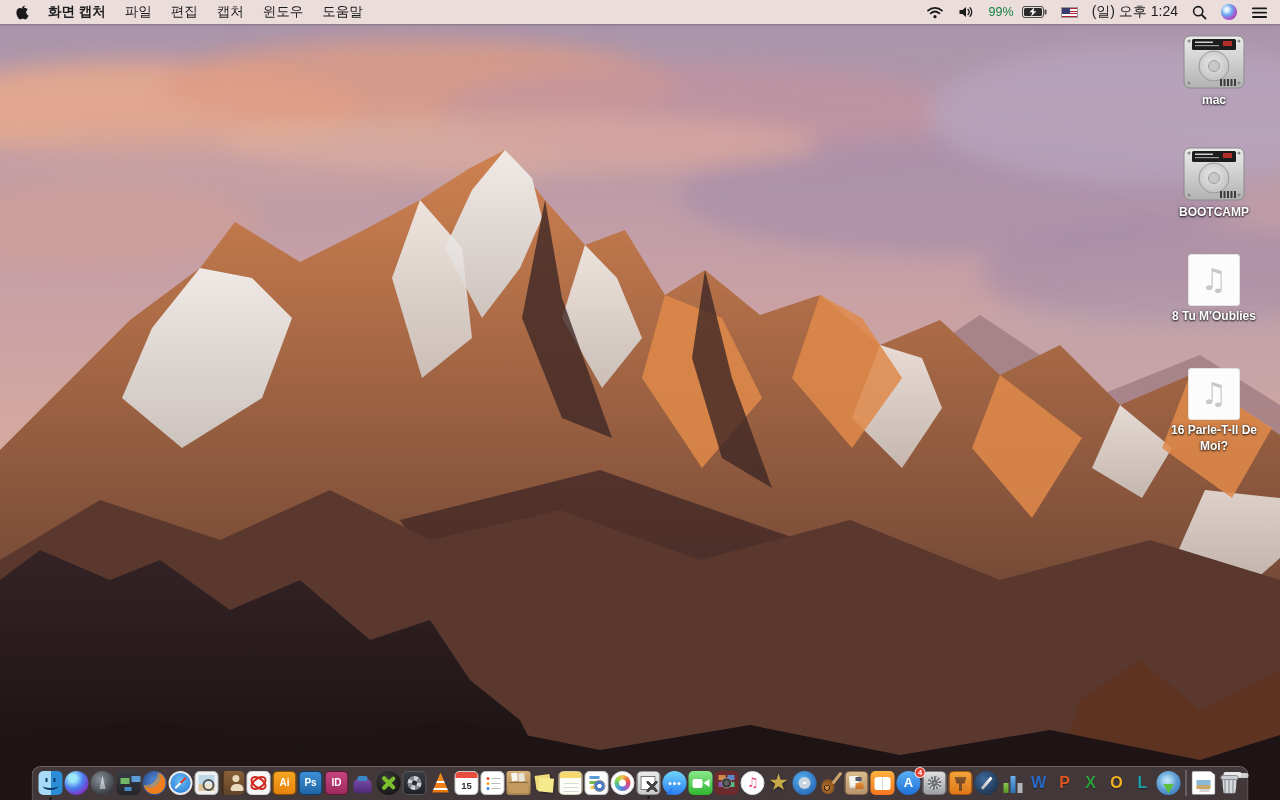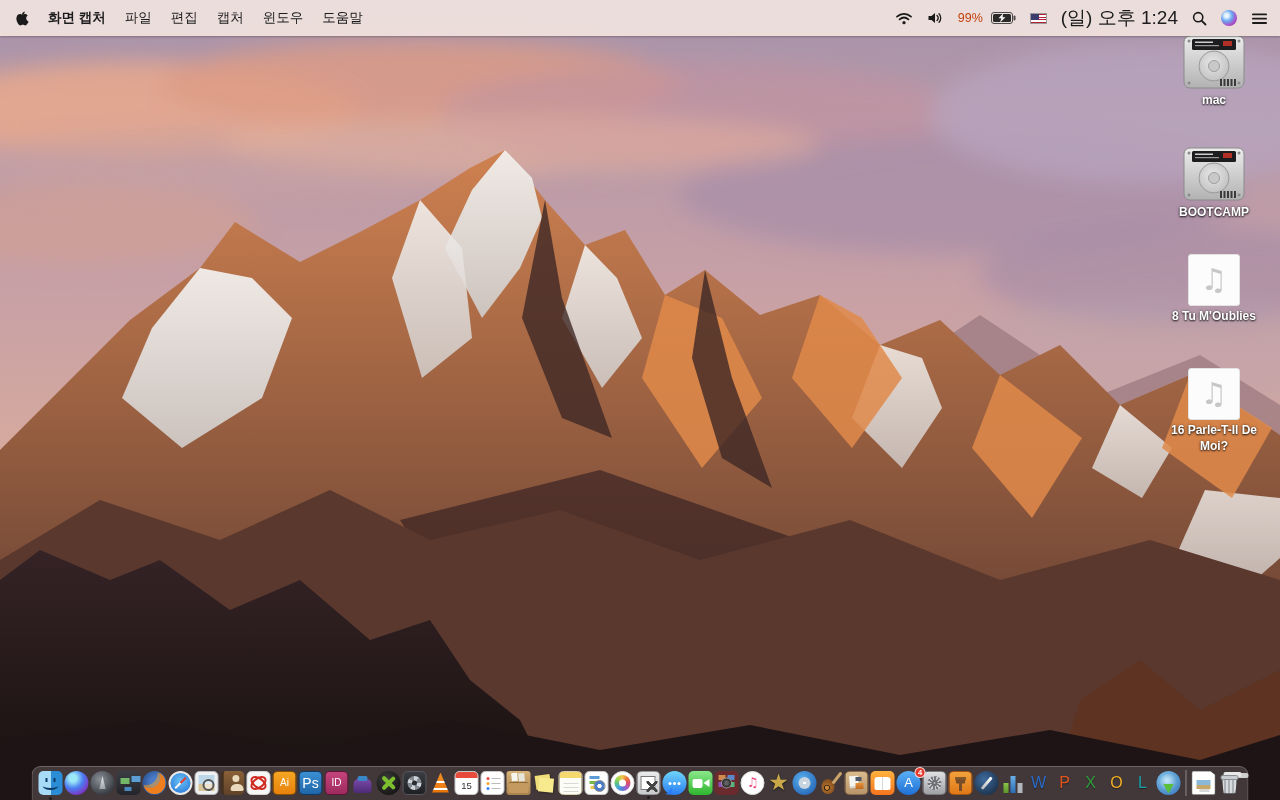--- a/index.html
+++ b/index.html
@@ -4,32 +4,32 @@
 <style>
   * { margin:0; padding:0; box-sizing:border-box; }
   html,body { width:1280px; height:800px; overflow:hidden; background:#2a1c1c;
     font-family:"Liberation Sans","DejaVu Sans",sans-serif; }
   #screen { position:relative; width:1280px; height:800px; overflow:hidden; }
 
   
   #wallpaper { position:absolute; inset:0; }
 
   
-  #menubar { position:absolute; top:0; left:0; right:0; height:36px;
+  #menubar { position:absolute; top:0; left:0; right:0; height:24px;
     background:rgba(237,223,220,0.97); display:flex; align-items:center;
     justify-content:space-between; padding:0 12px 0 14px;
     box-shadow:0 1px 2px rgba(0,0,0,0.25); z-index:50; }
   .mb-left, .mb-right { display:flex; align-items:center; height:100%; }
   .mb-left { gap:19px; }
   .mb-right { gap:14px; }
   .mb-item { font-size:13.5px; color:#1c1c1e; white-space:nowrap; cursor:default; }
   .mb-app { font-weight:700; }
   .mb-icon { display:flex; align-items:center; }
-  .mb-clock { font-size:19px; color:#1c1c1e; }
-  .mb-batt-pct { font-size:12.5px; color:#c2410c; margin-right:-6px; }
+  .mb-clock { font-size:14px; color:#1c1c1e; }
+  .mb-batt-pct { font-size:12.5px; color:#15803d; margin-right:-6px; }
   .siri-orb { width:16px; height:16px; border-radius:50%;
     background:radial-gradient(circle at 35% 35%, #eaf6ff 0 12%, #6aa8f0 38%, #b04ac8 68%, #1a2a6a 100%); }
   .flag { width:17px; height:11px; position:relative;
     background:repeating-linear-gradient(180deg,#b22234 0 1.3px,#fff 1.3px 2.6px); border:0.5px solid #999; }
   .flag::before { content:""; position:absolute; left:0; top:0; width:8px; height:6px;
     background:#3c3b6e; }
 
   
   .dt-item { position:absolute; left:1164px; width:100px; display:flex;
     flex-direction:column; align-items:center; z-index:10; cursor:default; }
@@ -39,21 +39,21 @@
     border-radius:3px; display:flex; align-items:center; justify-content:center; }
   .music-note { font-family:"DejaVu Sans",sans-serif; font-size:30px; color:#c7c7c7; line-height:1; }
 
   
   #dock { position:absolute; bottom:0; left:50%; transform:translateX(-50%);
     height:34px; display:flex; align-items:center; gap:2px; padding:3px 6px 5px;
     background:rgba(100,90,92,0.52); border:1px solid rgba(255,255,255,0.22); border-bottom:none;
     border-radius:9px 9px 0 0; z-index:60; }
   .di { width:24px; height:24px; border-radius:5px; position:relative; flex:0 0 auto;
     display:flex; align-items:center; justify-content:center; cursor:default; }
-  .di .g { position:relative; z-index:3; font-weight:400; color:#fff; font-size:11px; line-height:1; }
+  .di .g { position:relative; z-index:3; font-weight:700; color:#fff; font-size:11px; line-height:1; }
   .run { position:absolute; bottom:-5px; left:50%; transform:translateX(-50%);
     width:3px; height:3px; border-radius:50%; background:#1d1d1d; }
   .badge { position:absolute; top:-4px; right:-5px; min-width:11px; height:11px; padding:0 2px;
     border-radius:6px; background:#e63b2f; color:#fff; font-size:7.5px; font-weight:700;
     display:flex; align-items:center; justify-content:center; border:1px solid rgba(255,255,255,0.8); z-index:5; }
   .dock-sep { width:1px; height:26px; background:rgba(255,255,255,0.4); margin:0 3px; flex:0 0 auto; }
 
   .i-finder { background:linear-gradient(90deg,#a8dbf7 0 50%,#2b8dd6 50% 100%); }
   .i-finder::before { content:""; position:absolute; top:7px; left:7px; width:2px; height:4px;
     background:#0e3b66; box-shadow:8px 0 0 #0e3b66; }
@@ -84,21 +84,21 @@
   .i-contacts::after { content:""; position:absolute; left:50%; bottom:4px; transform:translateX(-30%);
     width:13px; height:7px; border-radius:6px 6px 2px 2px; background:#ead9bc; }
   .i-acrobat-reader { background:#f7f7f7; border:1px solid #d5d5d5; }
   .i-acrobat-reader::before, .i-acrobat-reader::after { content:""; position:absolute; left:50%; top:50%;
     width:14px; height:7px; border:2px solid #d02a20; border-radius:50%; }
   .i-acrobat-reader::before { transform:translate(-50%,-50%) rotate(36deg); }
   .i-acrobat-reader::after { transform:translate(-50%,-50%) rotate(-36deg); }
   .i-illustrator { background:linear-gradient(#f5a623,#e8820c); border:1px solid #8a5200; }
   .i-illustrator .g { font-size:10px; }
   .i-photoshop { background:linear-gradient(#3b8fd4,#1f66a8); border:1px solid #0e3a66; }
-  .i-photoshop .g { font-size:14px; }
+  .i-photoshop .g { font-size:10px; }
   .i-indesign { background:linear-gradient(#c4447c,#9e2a5e); border:1px solid #5e1436; }
   .i-indesign .g { font-size:10px; }
   .i-toast-titanium::before { content:""; position:absolute; left:3px; right:3px; top:8px; bottom:2px;
     background:linear-gradient(#7a4aa8,#4e2a78); border-radius:5px 5px 3px 3px; }
   .i-toast-titanium::after { content:""; position:absolute; left:7px; right:7px; top:5px; height:5px;
     background:#3a87c8; border-radius:2px; }
   .i-media-player-x { border-radius:50%; background:radial-gradient(circle at 40% 35%,#3c3c3c,#0a0a0a); }
   .i-media-player-x::before, .i-media-player-x::after { content:""; position:absolute; left:50%; top:50%;
     width:3.5px; height:17px; border-radius:2px; background:#7cc02e; }
   .i-media-player-x::before { transform:translate(-50%,-50%) rotate(45deg); }

